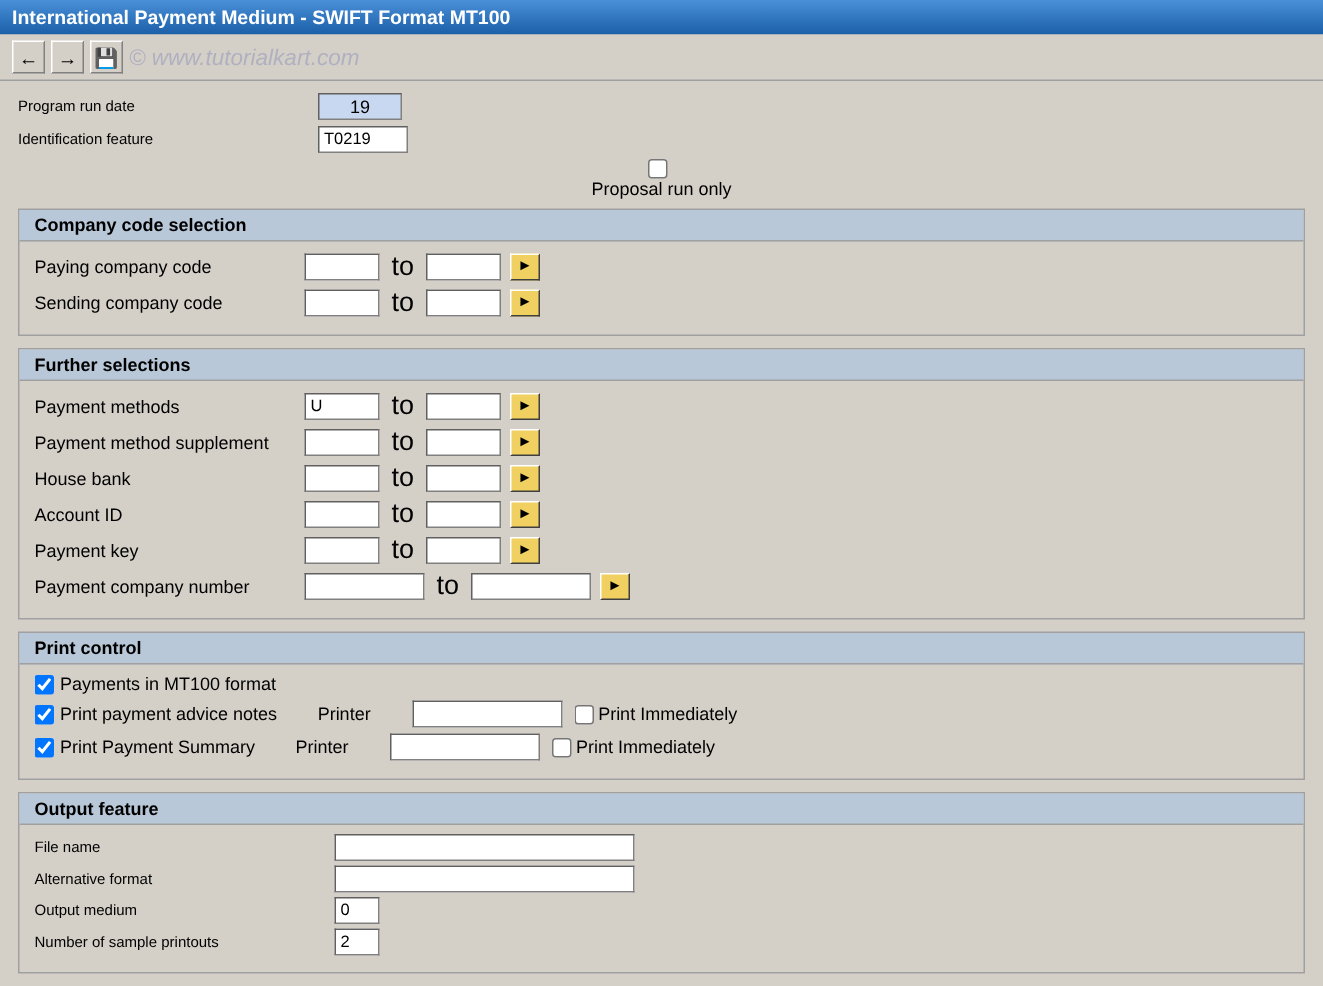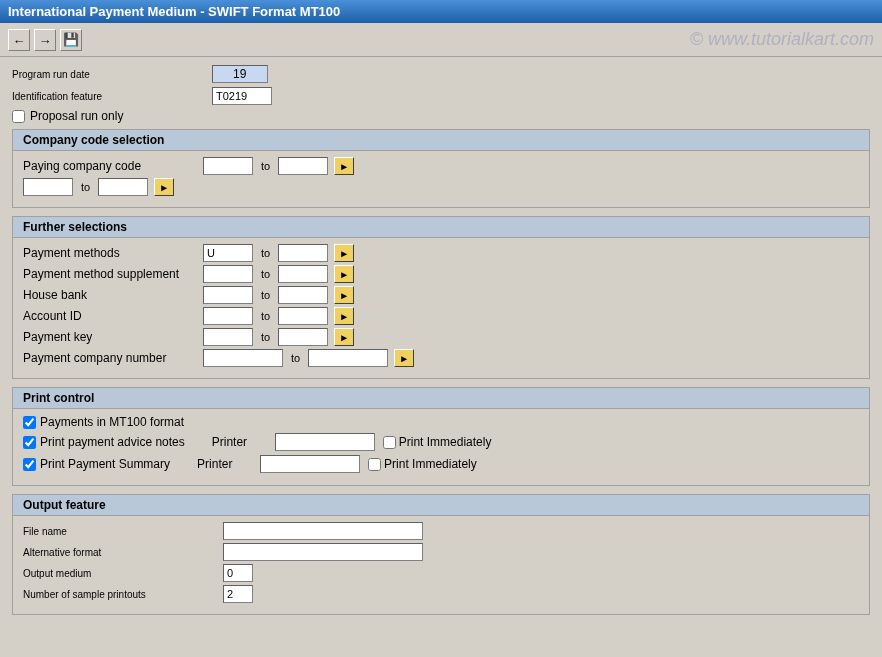--- a/index.html
+++ b/index.html
@@ -114,21 +114,21 @@
     .range-input-sm {
       width: 50px;
       height: 18px;
     }
     .range-input-lg {
       width: 80px;
       height: 18px;
     }
     .to-label {
       margin: 0 8px;
-      font-size: 11px;
+      font-size: 18px;
     }
     .arrow-btn {
       width: 20px;
       height: 18px;
       background: #f0d060;
       border: 1px solid #808080;
       border-top-color: #fff;
       border-left-color: #fff;
       border-bottom-color: #404040;
       border-right-color: #404040;
@@ -159,48 +159,49 @@
 <body>
 
 <div class="title-bar">
   <span>International Payment Medium - SWIFT Format MT100</span>
 </div>
 
 <div class="toolbar">
   <div class="toolbar-icon" title="Back">←</div>
   <div class="toolbar-icon" title="Forward">→</div>
   <div class="toolbar-icon" title="Save">💾</div>
-  <div class="watermark" style="flex:1; text-align:right; color:#b0b0c0; font-style:italic; font-size:18px;">© www.tutorialkart.com</div>
+  <div class="watermark" style="flex:1; text-align:left; color:#b0b0c0; font-style:italic; font-size:15px;">© www.tutorialkart.com</div>
 </div>
 
 <div class="content">
 
   <div class="field-row">
     <span class="field-label">Program run date</span>
     <input class="field-input field-input-date" type="text" value="19.02.2019" style="">
   </div>
   <div class="field-row">
     <span class="field-label">Identification feature</span>
     <input class="field-input" style="width: 60px;" type="text" value="T0219">
   </div>
-  <div class="checkbox-row" style="margin-top:4px; margin-bottom:6px;">
+  <div class="checkbox-row" style="margin-top:4px; margin-bottom:6px;flex-direction:column;">
     <input type="checkbox" style="">
     <span>Proposal run only</span>
   </div>
 
   <div class="section">
     <div class="section-header">Company code selection</div>
     <div class="range-row">
       <span class="range-label">Paying company code</span>
       <input class="field-input range-input-sm" type="text" value="" style="">
       <span class="to-label">to</span>
       <input class="field-input range-input-sm" type="text" value="" style="">
       <div class="arrow-btn">►</div>
     </div>
     <div class="range-row">
+      <span class="range-label">Sending company code</span>
       <input class="field-input range-input-sm" type="text" value="" style="">
       <span class="to-label">to</span>
       <input class="field-input range-input-sm" type="text" value="" style="">
       <div class="arrow-btn">►</div>
     </div>
   </div>
 
   <div class="section">
     <div class="section-header">Further selections</div>
 

